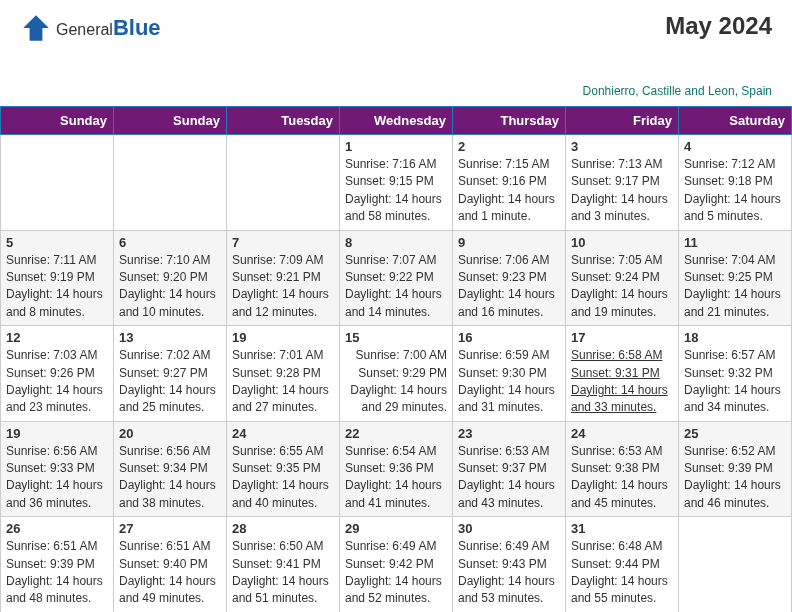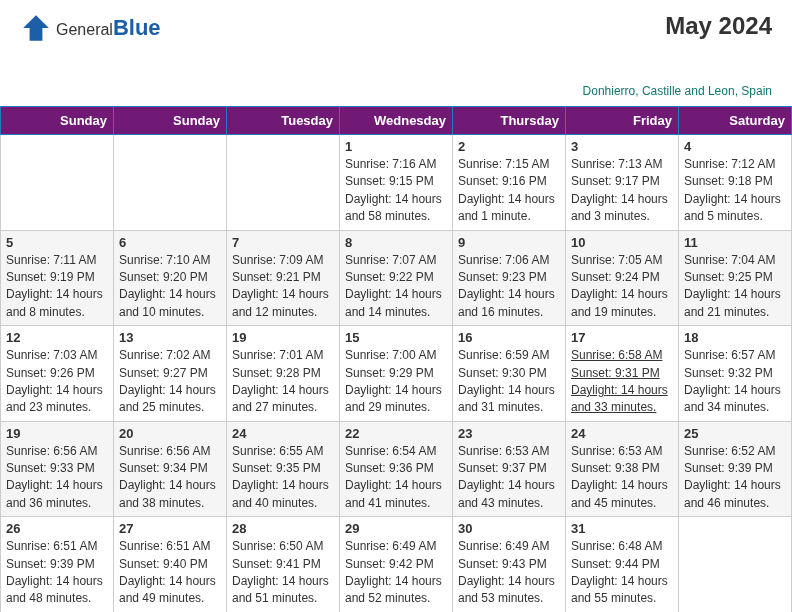--- a/index.html
+++ b/index.html
@@ -230,21 +230,21 @@
           </td>
           <td>
             <span class="day-number">19</span>
             <div class="day-info" style="white-space: pre-line;">Sunrise: 7:01 AM
 Sunset: 9:28 PM
 Daylight: 14 hours
 and 27 minutes.</div>
           </td>
           <td>
             <span class="day-number">15</span>
-            <div class="day-info" style="white-space: pre-line;">Sunrise: 7:00 AM
+            <div class="day-info" style="white-space: pre-line; text-align: right;">Sunrise: 7:00 AM
 Sunset: 9:29 PM
 Daylight: 14 hours
 and 29 minutes.</div>
           </td>
           <td>
             <span class="day-number">16</span>
             <div class="day-info" style="white-space: pre-line;">Sunrise: 6:59 AM
 Sunset: 9:30 PM
 Daylight: 14 hours
 and 31 minutes.</div>

